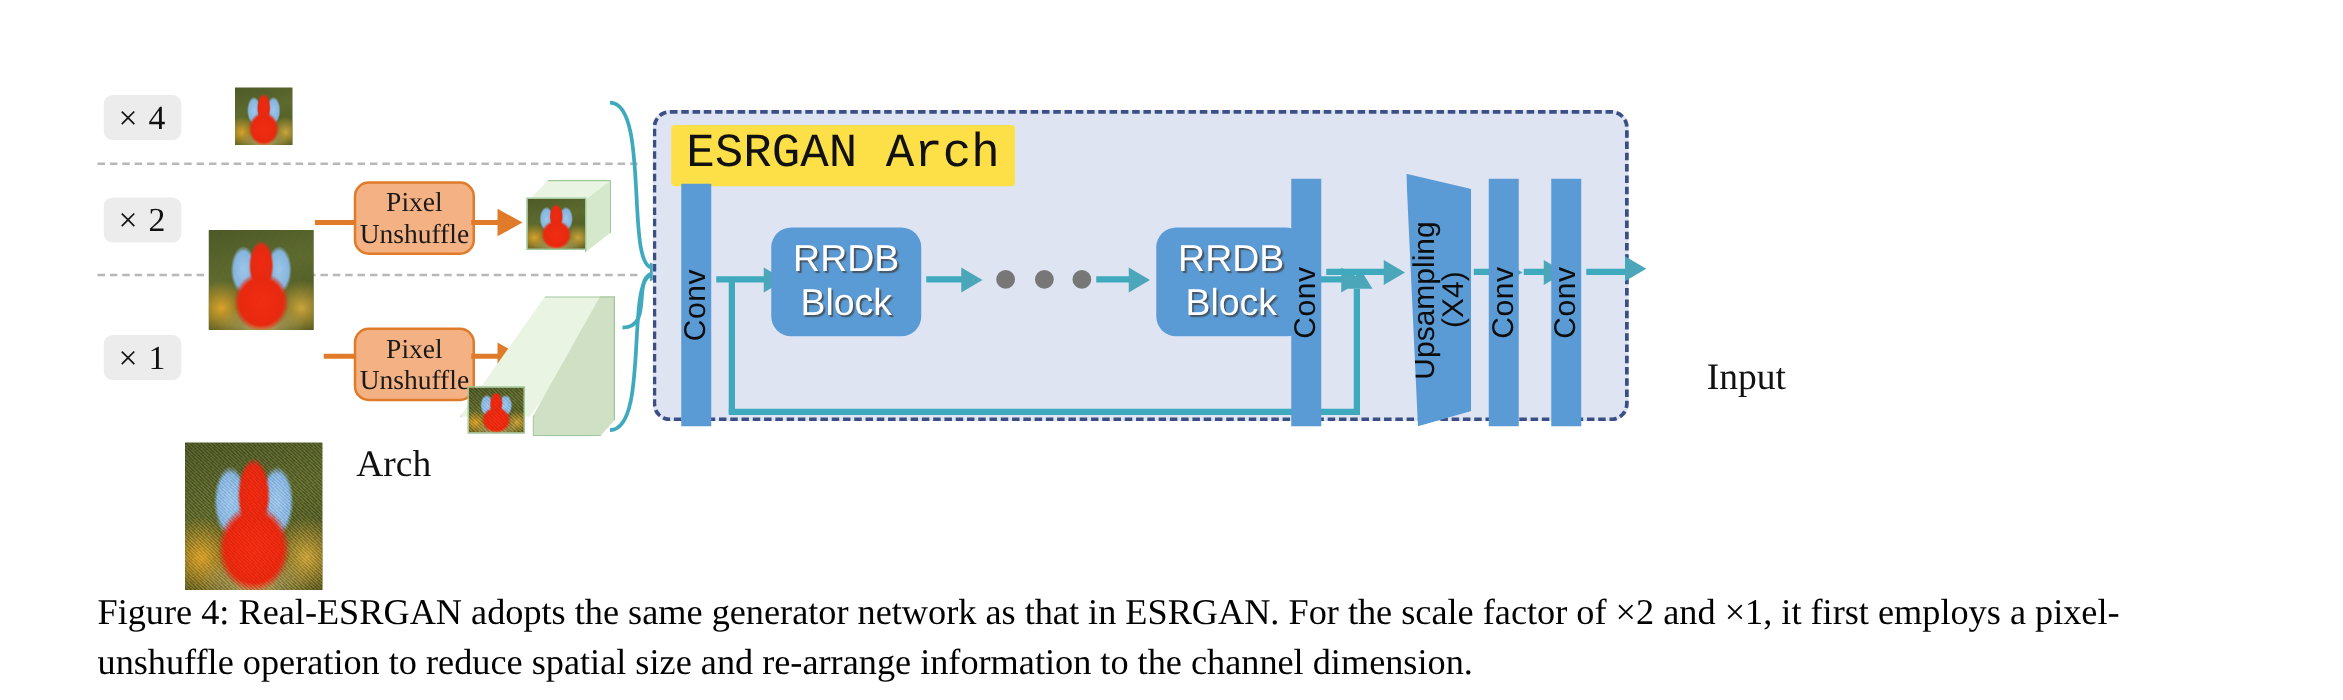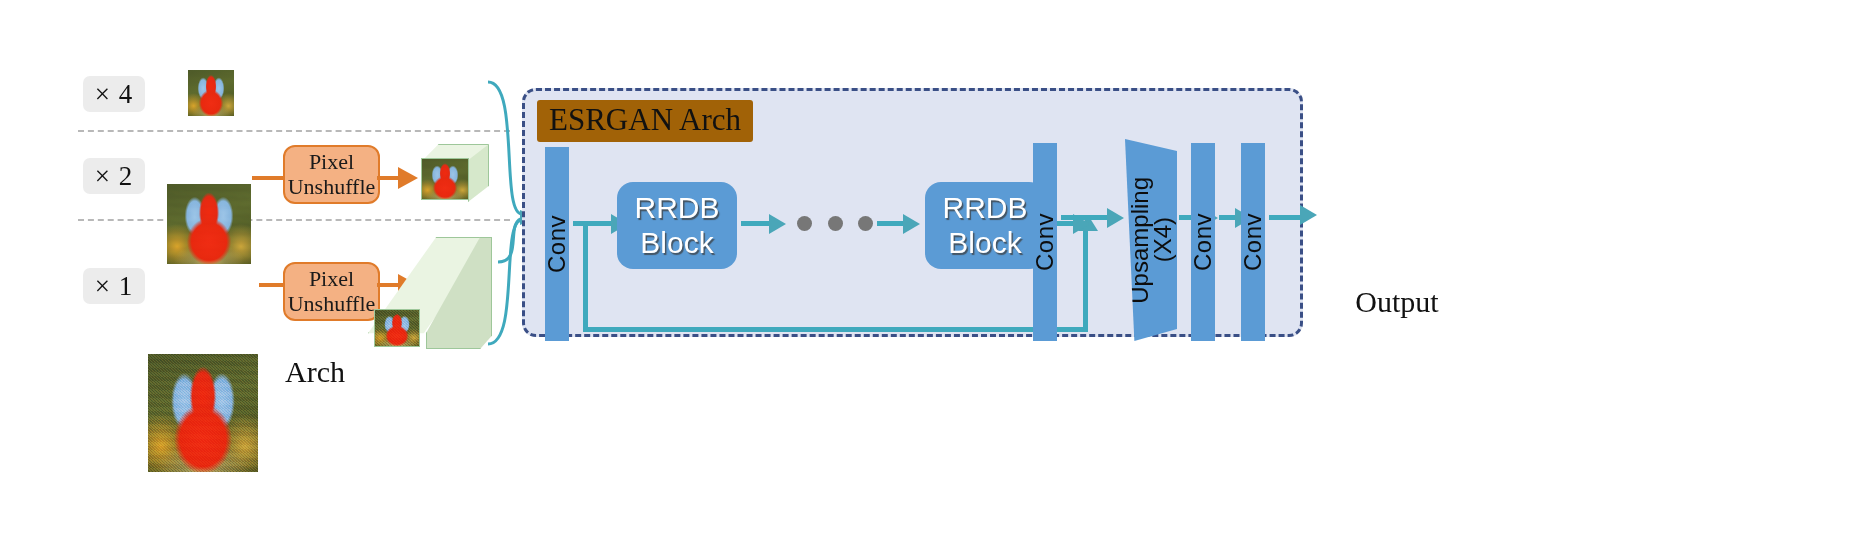--- a/index.html
+++ b/index.html
@@ -121,23 +121,23 @@
     position: absolute;
   }
 
   
   #esrgan-box {
     border: 3px dashed #3a4f86;
     border-radius: 14px;
     background: #dfe4f2;
   }
   #esrgan-title {
-    background: #a16207;
-    font-family: Liberation Serif, serif;
-    font-size: 31px;
+    background: #fde047;
+    font-family: Liberation Mono, monospace;
+    font-size: 38px;
     color: #111;
     padding: 2px 12px 4px 12px;
     display: inline-block;
     border-radius: 3px;
     white-space: nowrap;
   }
 
   
   .conv-bar {
     background: #5b9bd5;
@@ -372,16 +372,17 @@
     <div class="abs conv-bar" style="left:716px; top:52px; width:24px; height:198px;">
       <span>Conv</span>
     </div>
 
     <div class="abs teal-line" style="left:744px; top:124px; width:34px; height:5px;"></div>
   </div>
 
   <div class="abs teal-head-r" style="left:1300px; top:205px;"></div>
 
   <div class="abs baboon-hi" style="left:1329px; top:145px; width:136px; height:136px;"></div>
-  <div class="abs plain-label" style="left:1309px; top:285px; width:176px;">Output</div>
-
+  <div class="abs plain-label" style="left:1309px; top:285px; width:176px;">Input</div>
+
+  <div id="caption">Figure 4: Real-ESRGAN adopts the same generator network as that in ESRGAN. For the scale factor of ×2 and ×1, it first employs a pixel-unshuffle operation to reduce spatial size and re-arrange information to the channel dimension.</div>
 
 </div>
 
 </body></html>

